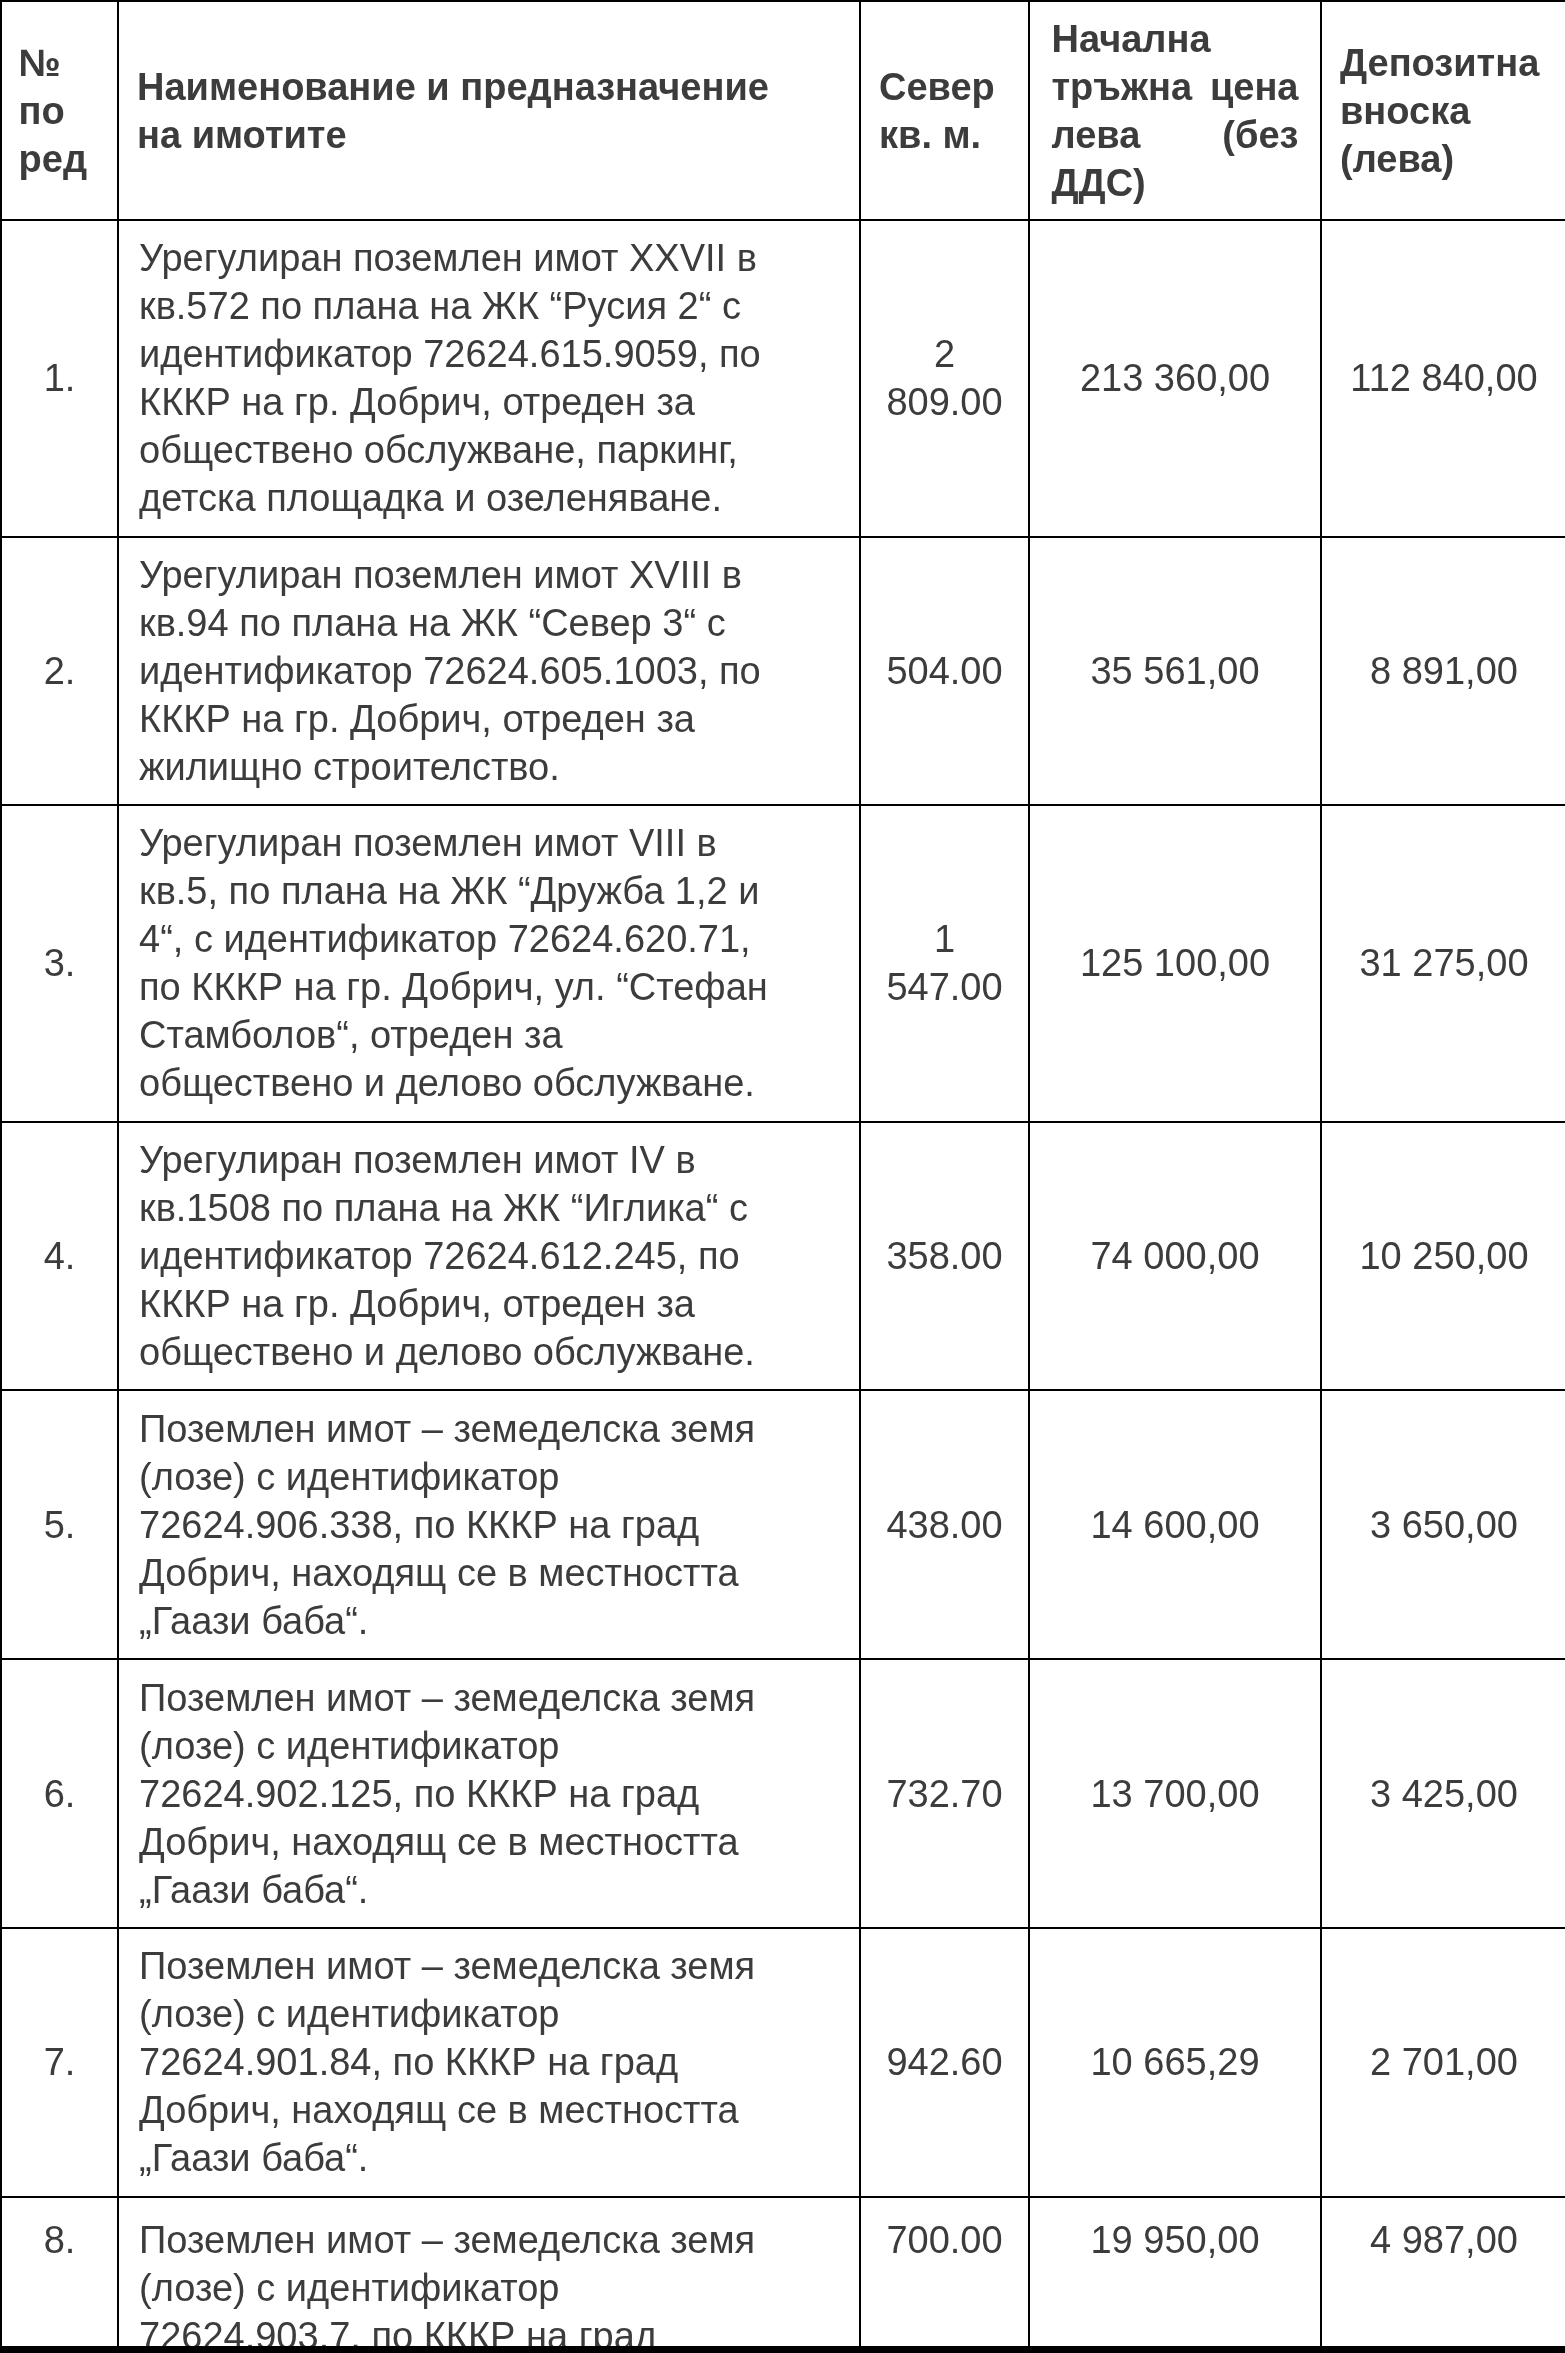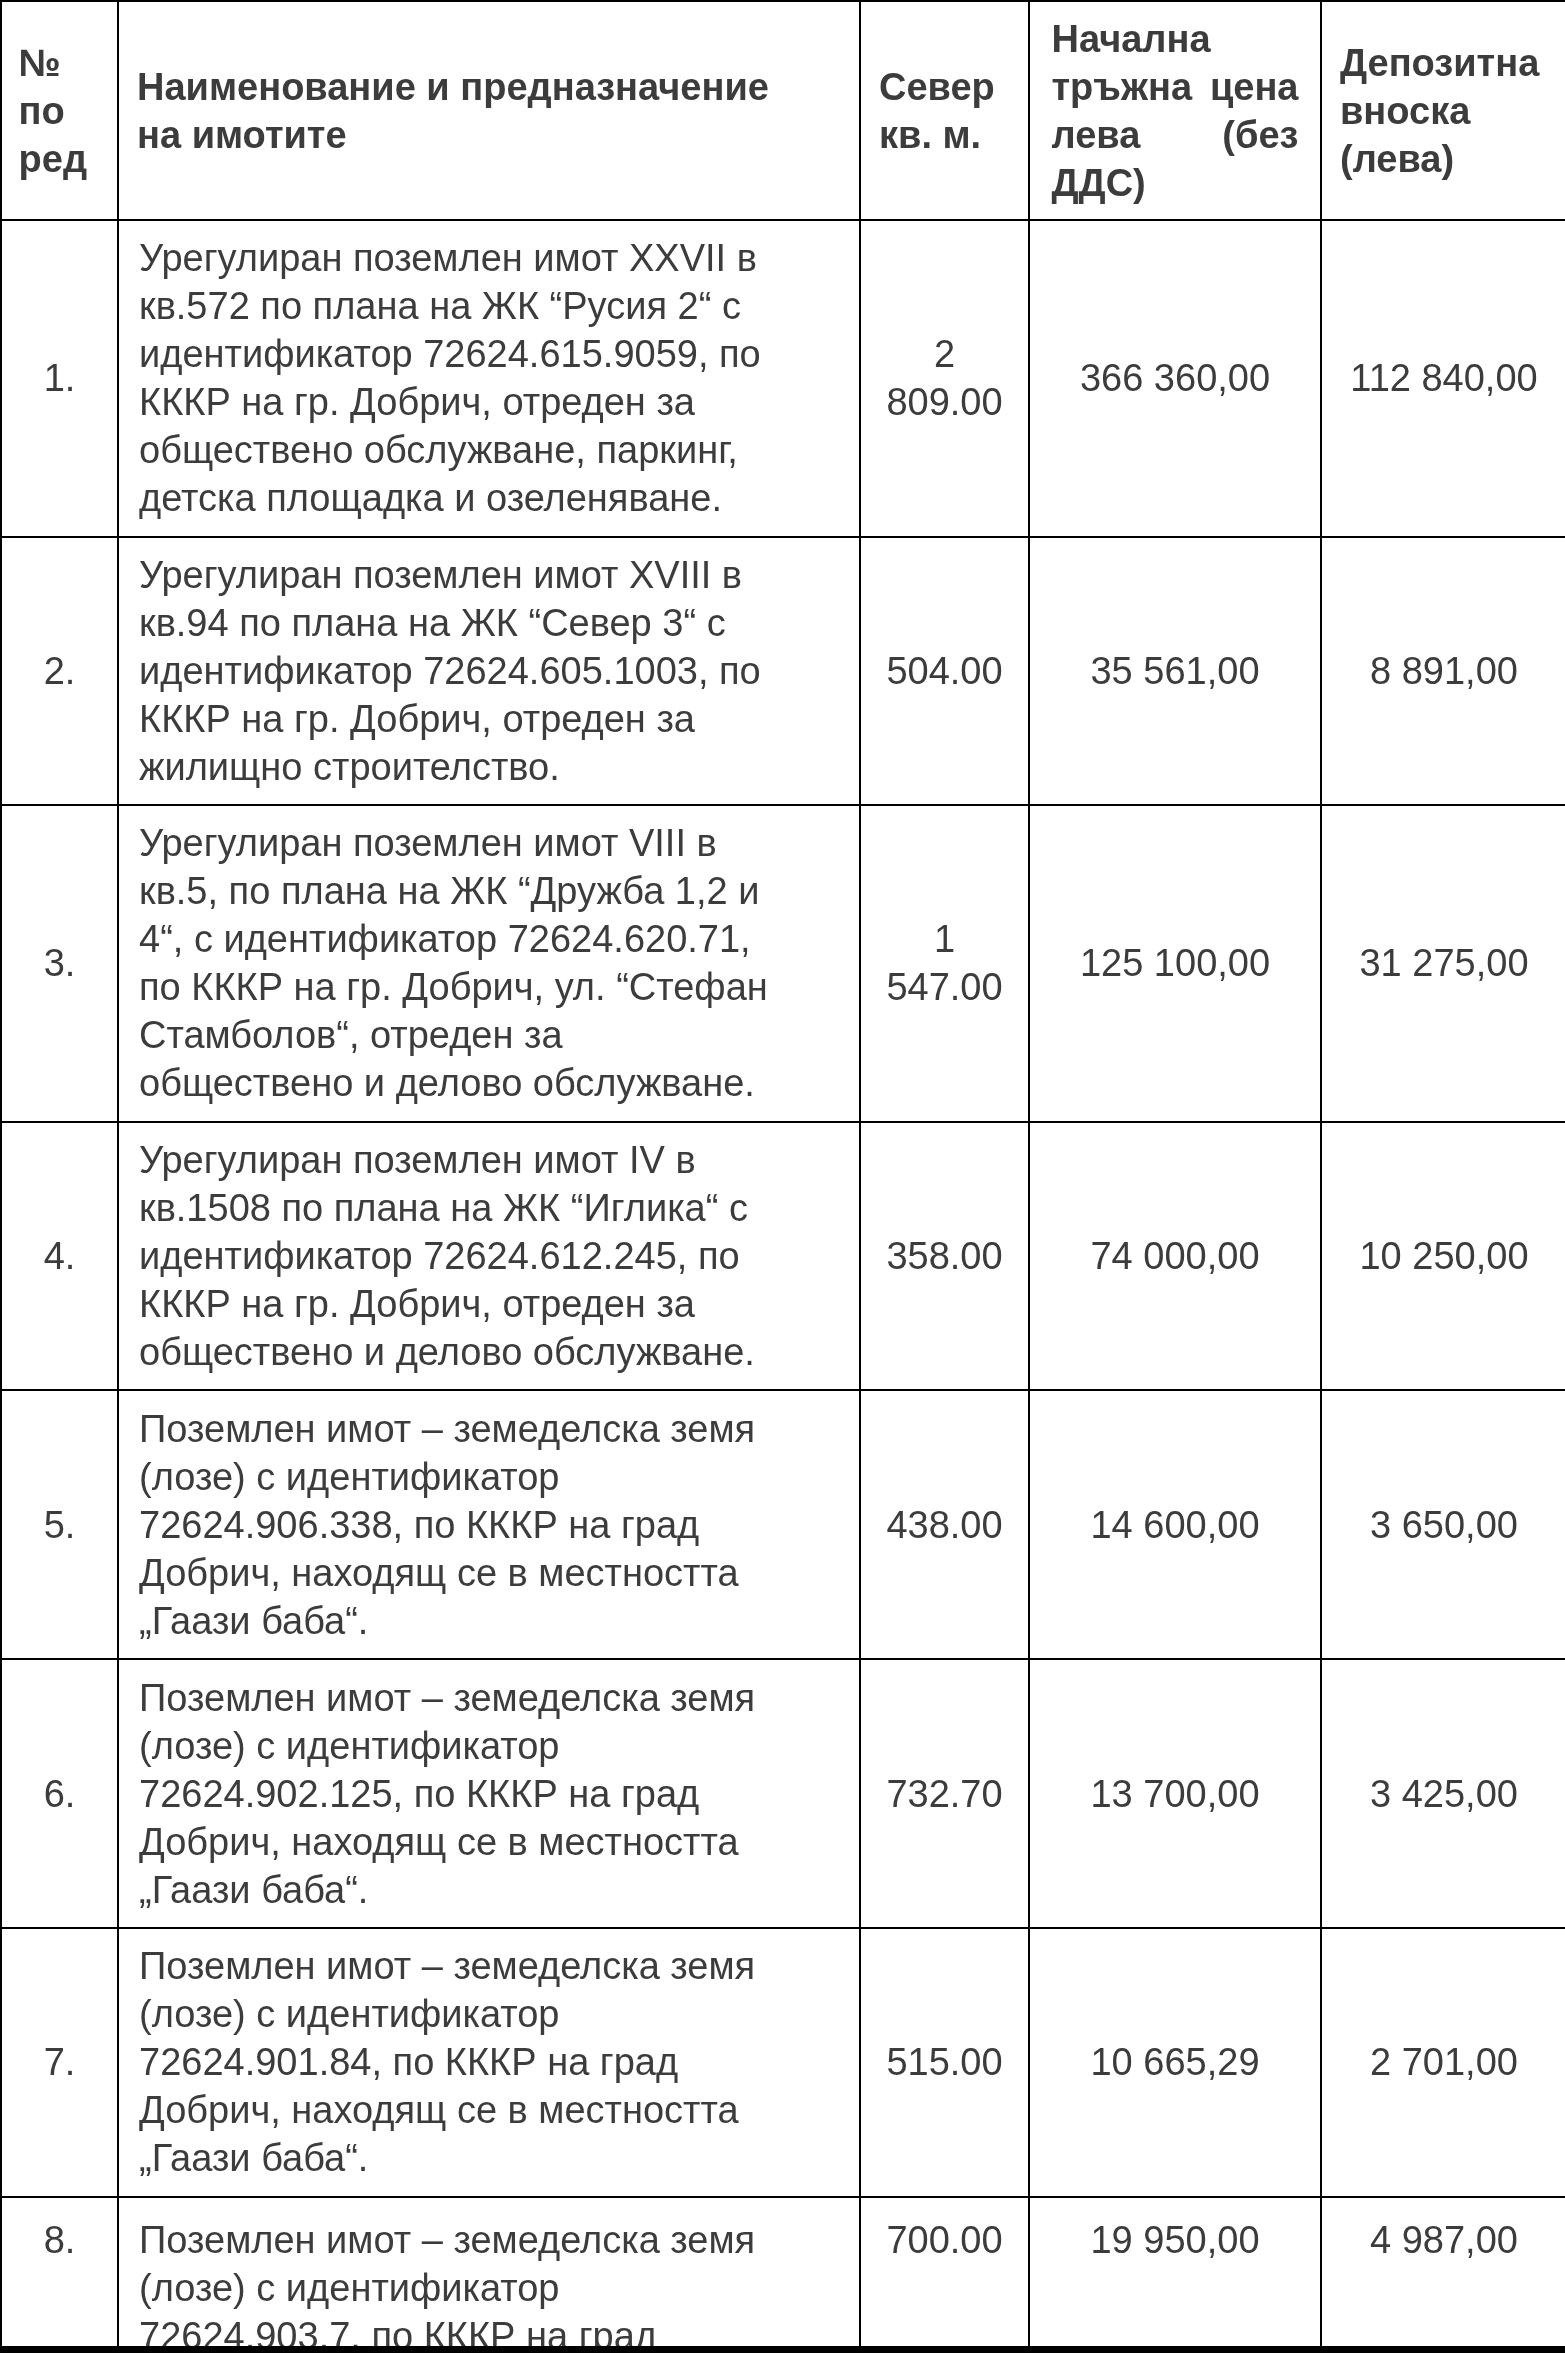--- a/index.html
+++ b/index.html
@@ -118,21 +118,21 @@
       <tr class="r1">
         <td class="num">1.</td>
         <td class="desc">Урегулиран поземлен имот XXVII в
 кв.572 по плана на ЖК “Русия 2“ с
 идентификатор 72624.615.9059, по
 КККР на гр. Добрич, отреден за
 обществено обслужване, паркинг,
 детска площадка и озеленяване.</td>
         <td class="area">2
 809.00</td>
-        <td class="price">366 360,00</td>
+        <td class="price">213 360,00</td>
         <td class="deposit">112 840,00</td>
       </tr>
       <tr class="r2">
         <td class="num">2.</td>
         <td class="desc">Урегулиран поземлен имот XVIII в
 кв.94 по плана на ЖК “Север 3“ с
 идентификатор 72624.605.1003, по
 КККР на гр. Добрич, отреден за
 жилищно строителство.</td>
         <td class="area">504.00</td>
@@ -185,21 +185,21 @@
         <td class="price">13 700,00</td>
         <td class="deposit">3 425,00</td>
       </tr>
       <tr class="r7">
         <td class="num">7.</td>
         <td class="desc">Поземлен имот – земеделска земя
 (лозе) с идентификатор
 72624.901.84, по КККР на град
 Добрич, находящ се в местността
 „Гаази баба“.</td>
-        <td class="area">515.00</td>
+        <td class="area">942.60</td>
         <td class="price">10 665,29</td>
         <td class="deposit">2 701,00</td>
       </tr>
       <tr class="r8">
         <td class="num">8.</td>
         <td class="desc">Поземлен имот – земеделска земя
 (лозе) с идентификатор
 72624.903.7, по КККР на град</td>
         <td class="area">700.00</td>
         <td class="price">19 950,00</td>

